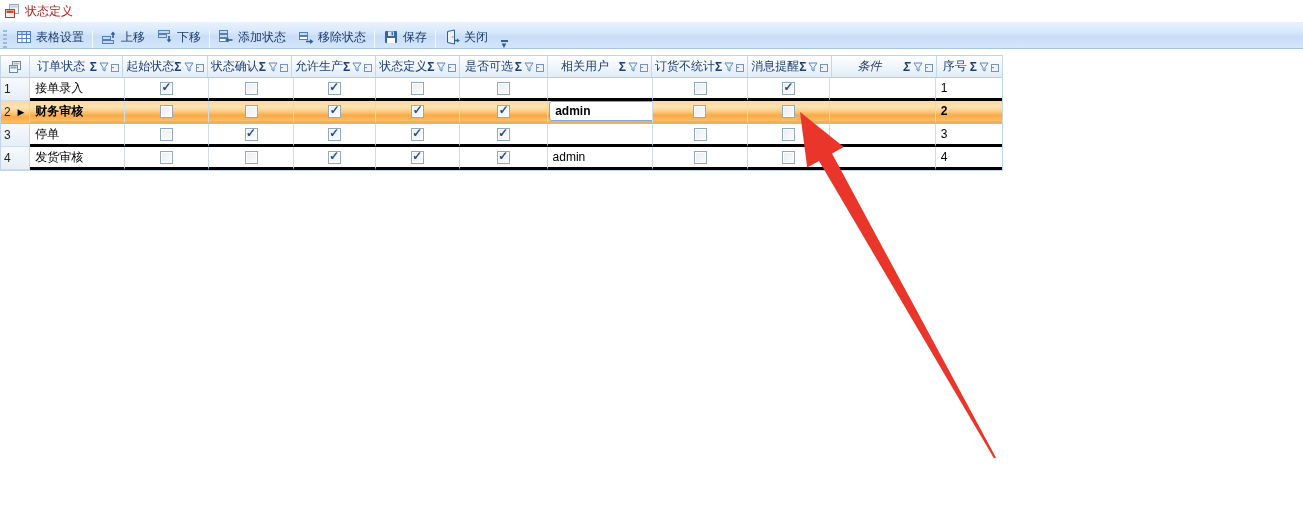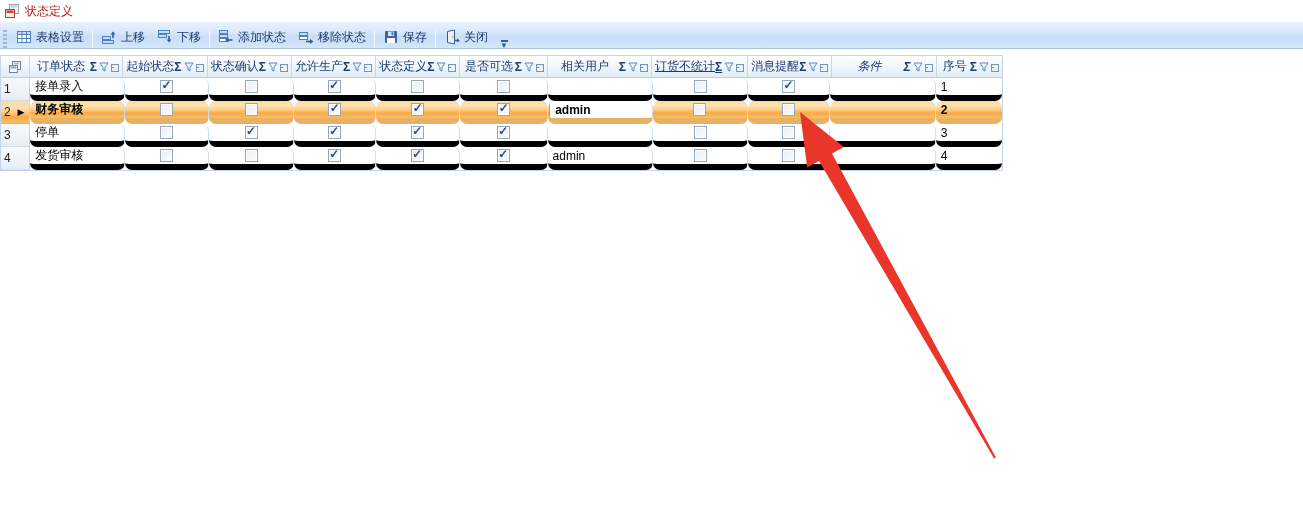--- a/index.html
+++ b/index.html
@@ -35,36 +35,36 @@
   .hcell { display:flex; align-items:center; border-right:1px solid #c5d6ea;
     color:#1e3c6e; padding:0 3px; }
   .hlabel { flex:1; text-align:center; overflow:hidden; white-space:nowrap; }
   .hicons { display:flex; align-items:center; gap:2px; flex:0 0 auto; }
   .sigma { font-weight:bold; color:#1f3d6e; font-size:12px; }
   .pin { width:8px; height:8px; position:relative; }
   .pin::before { content:""; position:absolute; right:0; top:1px; width:6px; height:6px;
     border:1px solid #7a93b5; background:#eef3f9; }
   .pin::after { content:""; position:absolute; left:0; top:4px; width:3px; height:1px; background:#7a93b5; }
 
-  .cell { border-right:1px solid #cfdcea; border-bottom:6px solid #000000;
-    display:flex; align-items:center; overflow:hidden;border-radius:7px; }
+  .cell { border-right:1px solid #cfdcea; border-bottom:3px solid #000000;
+    display:flex; align-items:center; overflow:hidden; }
   .cell.text { padding-left:5px; }
   .cell.check { justify-content:center; }
   .rowhead { background:linear-gradient(180deg,#f7fafd 0%,#e6eef7 100%);
     border-right:1px solid #c5d6ea; border-bottom:1px solid #cfdcea;
     display:flex; align-items:center; padding:0 3px; color:#222; }
   .rowhead .marker { margin-left:auto; font-size:9px; color:#000; padding-right:2px; }
   .grow.selected .cell, .grow.selected .rowhead {
     background:linear-gradient(180deg,#fbd9a2 0%,#fde3b2 28%,#fdcf87 50%,#f9a948 72%,#fbbf66 100%);
     border-bottom-color:#e8b264; }
   .grow.selected .status-cell, .grow.selected .seq-cell { font-weight:bold; }
 
   .c0{width:35px;} .c1{width:117px;} .c2{width:106px;} .c3{width:106px;align-items:center;}
   .c4{width:103px;} .c5{width:105px;} .c6{width:110px;} .c7{width:131px;}
-  .c8{width:119px;text-decoration:underline;} .c9{width:103px;} .c10{width:131px;font-style:italic;} .c11{width:82px;border-right:none;}
+  .c8{width:119px;} .c9{width:103px;} .c10{width:131px;font-style:italic;} .c11{width:82px;border-right:none;}
 
   
   .cb { width:13px; height:13px; border:1px solid #93a7bf;
     background:linear-gradient(135deg,#e9edf2 0%,#fbfcfe 100%);
     box-shadow:inset 0 0 0 1px #fff; position:relative; }
   .cb.checked::after { content:"✓"; position:absolute; left:-1px; top:-3px; width:13px;
     text-align:center; font-size:12px; font-weight:bold; color:#2c4d7e; }
 
   
   .editor-wrap { display:flex; align-items:center; width:100%; padding-left:1px; }

